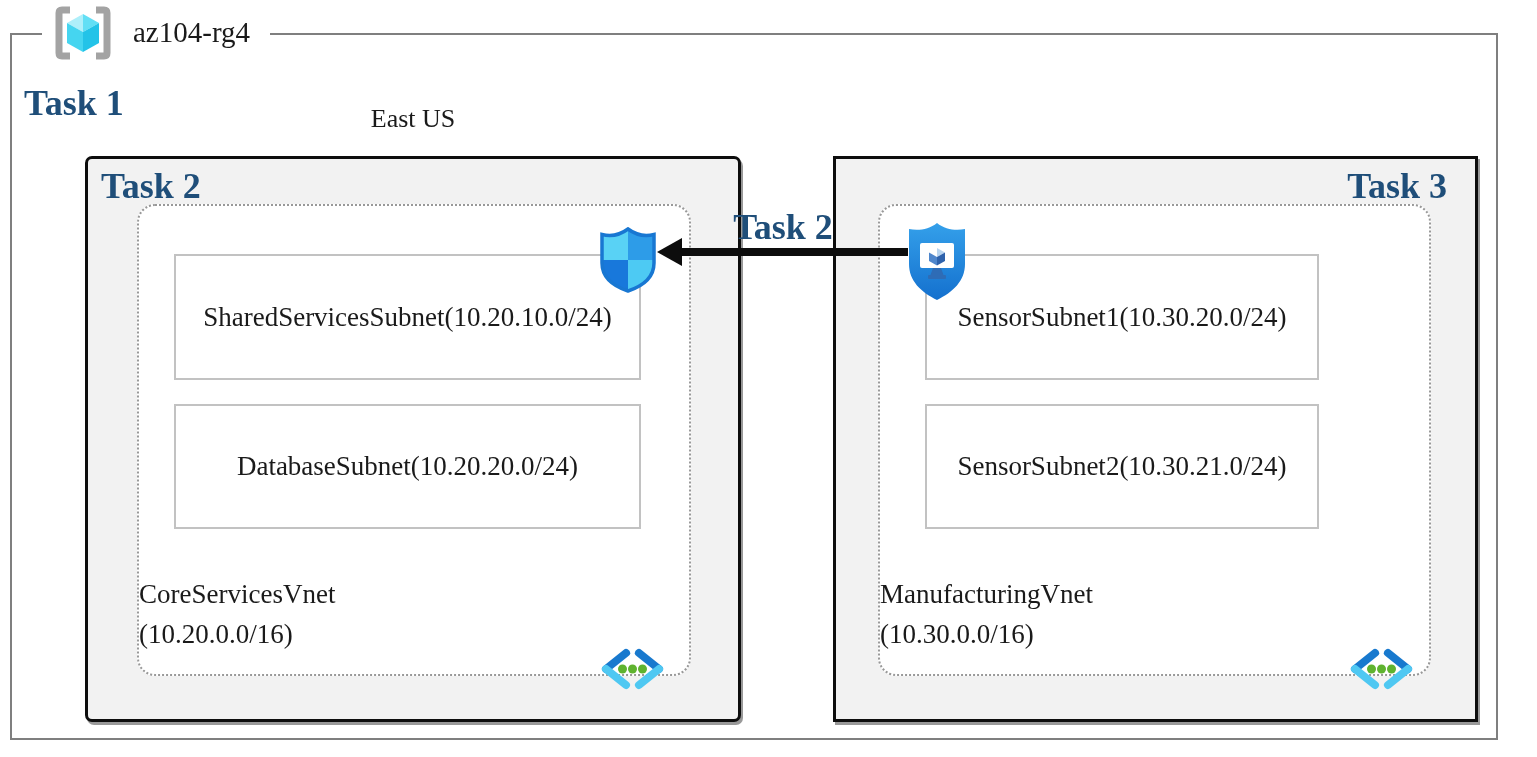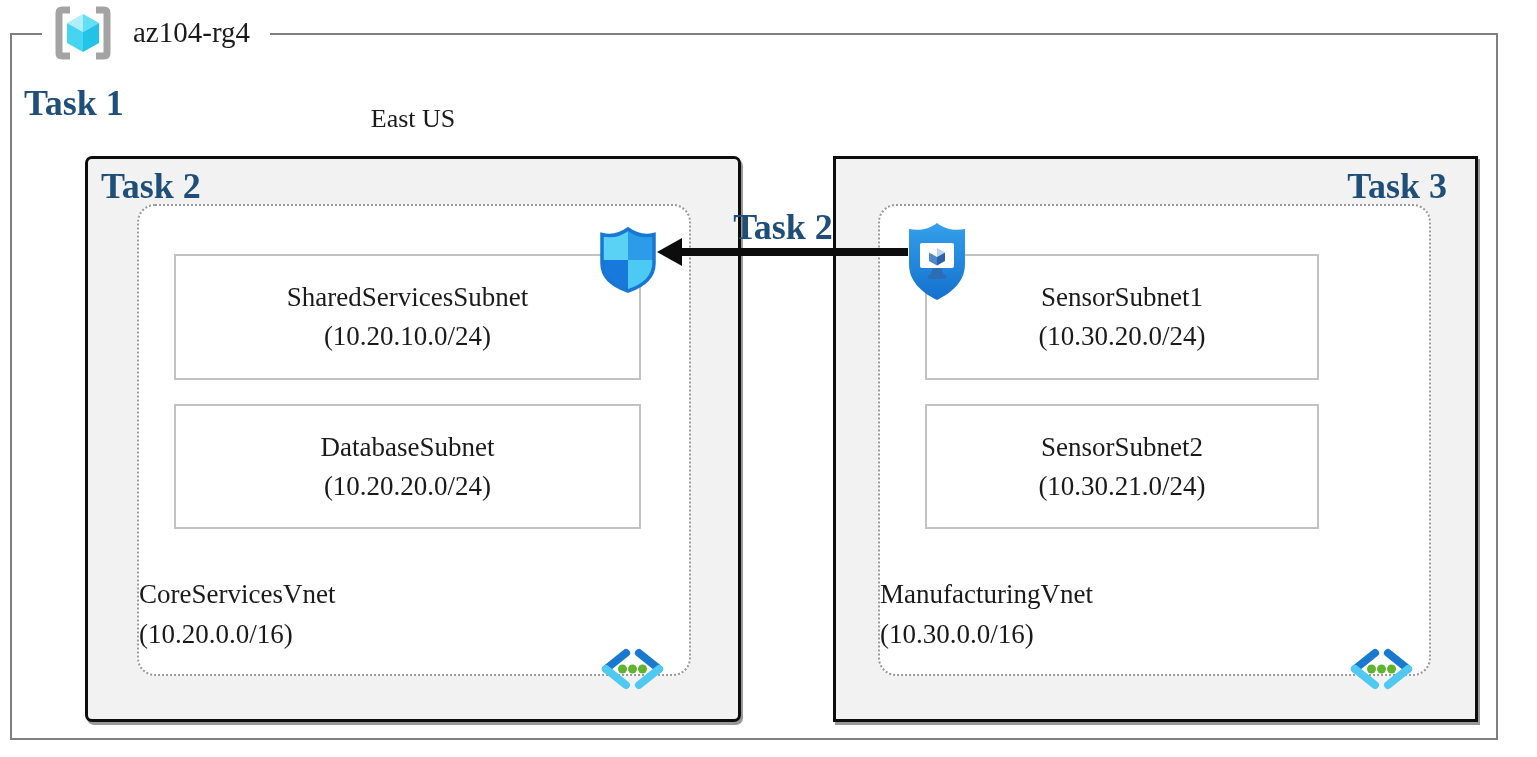--- a/index.html
+++ b/index.html
@@ -48,21 +48,21 @@
   .task3 { position: absolute; right: 28px; top: 6px; }
   .vnet-boundary {
     position: absolute; top: 45px; height: 472px;
     background: #ffffff; border: 2px dotted #999999;
     border-radius: 18px;
   }
   .vnet-east { left: 49px; width: 554px; }
   .vnet-west { left: 42px; width: 553px; }
   .subnet-box {
     position: absolute; background: #ffffff; border: 2px solid #c2c2c2;
-    display: flex; flex-direction: column; align-items: center; justify-content: center;
+    display: flex; align-items: center; justify-content: center;
     text-align: center; font-size: 27px; line-height: 39px; color: #1a1a1a;
   }
   .subnet-east { left: 35px; width: 467px; }
   .subnet-west { left: 45px; width: 394px; }
   .subnet-1 { top: 48px; height: 126px; }
   .subnet-2 { top: 198px; height: 125px; }
   .vnet-label {
     position: absolute; top: 368px; left: 0; width: 100%;
     text-align: left; font-size: 27px; line-height: 40px; color: #1a1a1a;
   }

